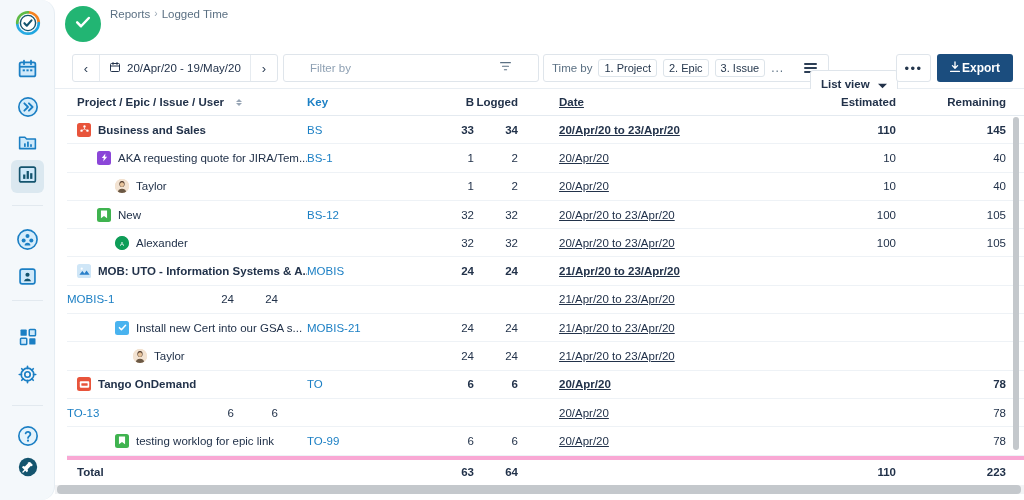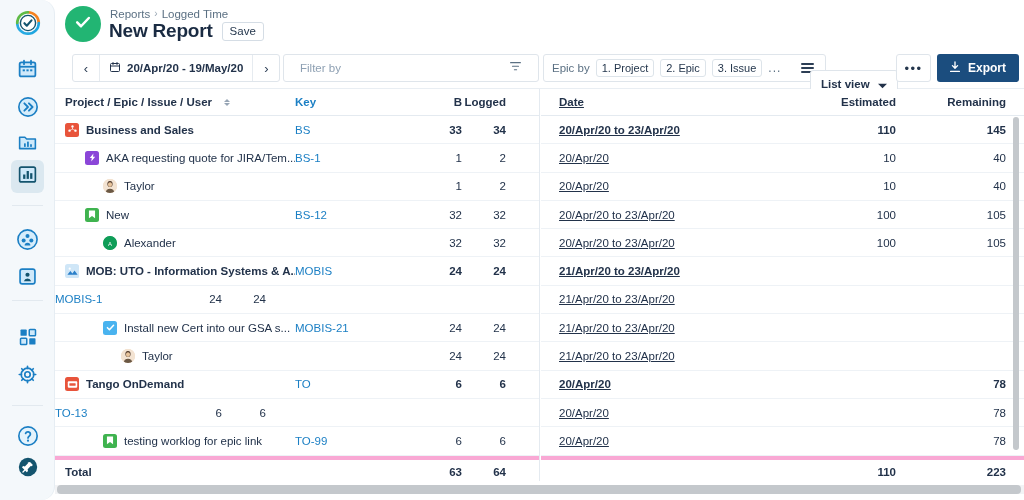--- a/index.html
+++ b/index.html
@@ -86,28 +86,28 @@
     border: 1px solid #dfe5eb; border-radius: 3px; background: #fff;
     overflow: hidden;
   }
   #date-nav .arrow {
     width: 26px; display: flex; align-items: center; justify-content: center;
     cursor: pointer; color: #2c3e55; font-size: 13px;
   }
   #date-nav .divider { width: 1px; background: #e6ebf0; }
   #date-range {
     display: flex; align-items: center; gap: 6px;
-    padding: 0 9px; font-size: 11.5px; color: #22324a; font-weight: 700;
+    padding: 0 9px; font-size: 11.5px; color: #22324a; font-weight: 400;
     cursor: pointer; white-space: nowrap;
   }
 
   #filter-box {
     left: 228px; width: 256px;
     border: 1px solid #dfe5eb; border-radius: 3px; background: #fff;
-    display: flex; align-items: center; padding: 0 16px;
+    display: flex; align-items: center; padding: 0 26px;
   }
   #filter-input {
     flex: 1; border: 0; outline: 0; font-size: 11.5px;
     color: #22324a; font-family: inherit; background: transparent;
   }
   #filter-input::placeholder { color: #8ea0b3; }
 
   #groupby-box {
     left: 488px;
     border: 1px solid #dfe5eb; border-radius: 3px; background: #fff;
@@ -136,34 +136,34 @@
   #more-box {
     left: 841px; width: 35px;
     border: 1px solid #dfe5eb; border-radius: 3px; background: #fff;
     display: flex; align-items: center; justify-content: center;
     cursor: pointer; font-size: 13px; color: #25374d; letter-spacing: 1.5px;
   }
 
   #export-btn {
     left: 882px;
     background: #1b4d7e; border-radius: 3px;
-    display: flex; align-items: center; gap: 6px;
+    display: flex; align-items: center; 
     padding: 0 13px 0 11px; cursor: pointer; border: 0;
     font-family: inherit;
   }
   #export-btn .ex-label { font-size: 12px; color: #fff; font-weight: 700; }
 
   
   #table-wrap {
     position: absolute; left: 55px; top: 89px;
     width: 969px; height: 411px;
     background: #fff;
   }
   #left-pane {
-    position: absolute; left: 0; top: 0; width: 485px; height: 392px;
+    position: absolute; left: 12px; top: 0; width: 485px; height: 392px;
     border-right: 1px solid #e4eaf0;
     overflow: hidden;
   }
   #right-pane {
     position: absolute; left: 486px; top: 0; width: 483px; height: 392px;
     overflow: hidden;
   }
 
   .hdr-row {
     height: 27px; display: flex; align-items: center;
@@ -373,24 +373,20 @@
       <span>
         <svg width="20" height="20" viewBox="0 0 24 24" fill="none" stroke="#fff" stroke-width="3" stroke-linecap="round" stroke-linejoin="round">
           <path d="M5 12.5l4.6 4.6L19 7.2"></path>
         </svg>
       </span>
     </div>
     <div id="breadcrumb">
       <span class="crumb">Reports</span>
       <span class="sep">›</span>
       <span class="crumb">Logged Time</span>
-    </div>
-    <div id="title-row">
-      <span id="page-title">New Report</span>
-      <button id="save-btn">Save</button>
     </div>
   </header>
 
   <div id="toolbar">
 
     <div class="tb" id="date-nav">
       <div class="arrow">‹</div>
       <div class="divider"></div>
       <div id="date-range">
         <span>
@@ -408,21 +404,21 @@
     <div class="tb" id="filter-box">
       <input id="filter-input" type="text" placeholder="Filter by" style="">
       <span>
         <svg width="13" height="13" viewBox="0 0 24 24" fill="none" stroke="#5b7083" stroke-width="2.2" stroke-linecap="round">
           <path d="M3 5h18M6.5 11.5h11M10 18h4"></path>
         </svg>
       </span>
     </div>
 
     <div class="tb" id="groupby-box">
-      <span class="gb-label">Epic by</span>
+      <span class="gb-label">Time by</span>
       <span class="gb-chip">1. Project</span>
       <span class="gb-chip">2. Epic</span>
       <span class="gb-chip">3. Issue</span>
       <span class="gb-more">...</span>
       <span class="gb-burger">
           <i></i>
           <i></i>
           <i></i>
         </span>
     </div>

